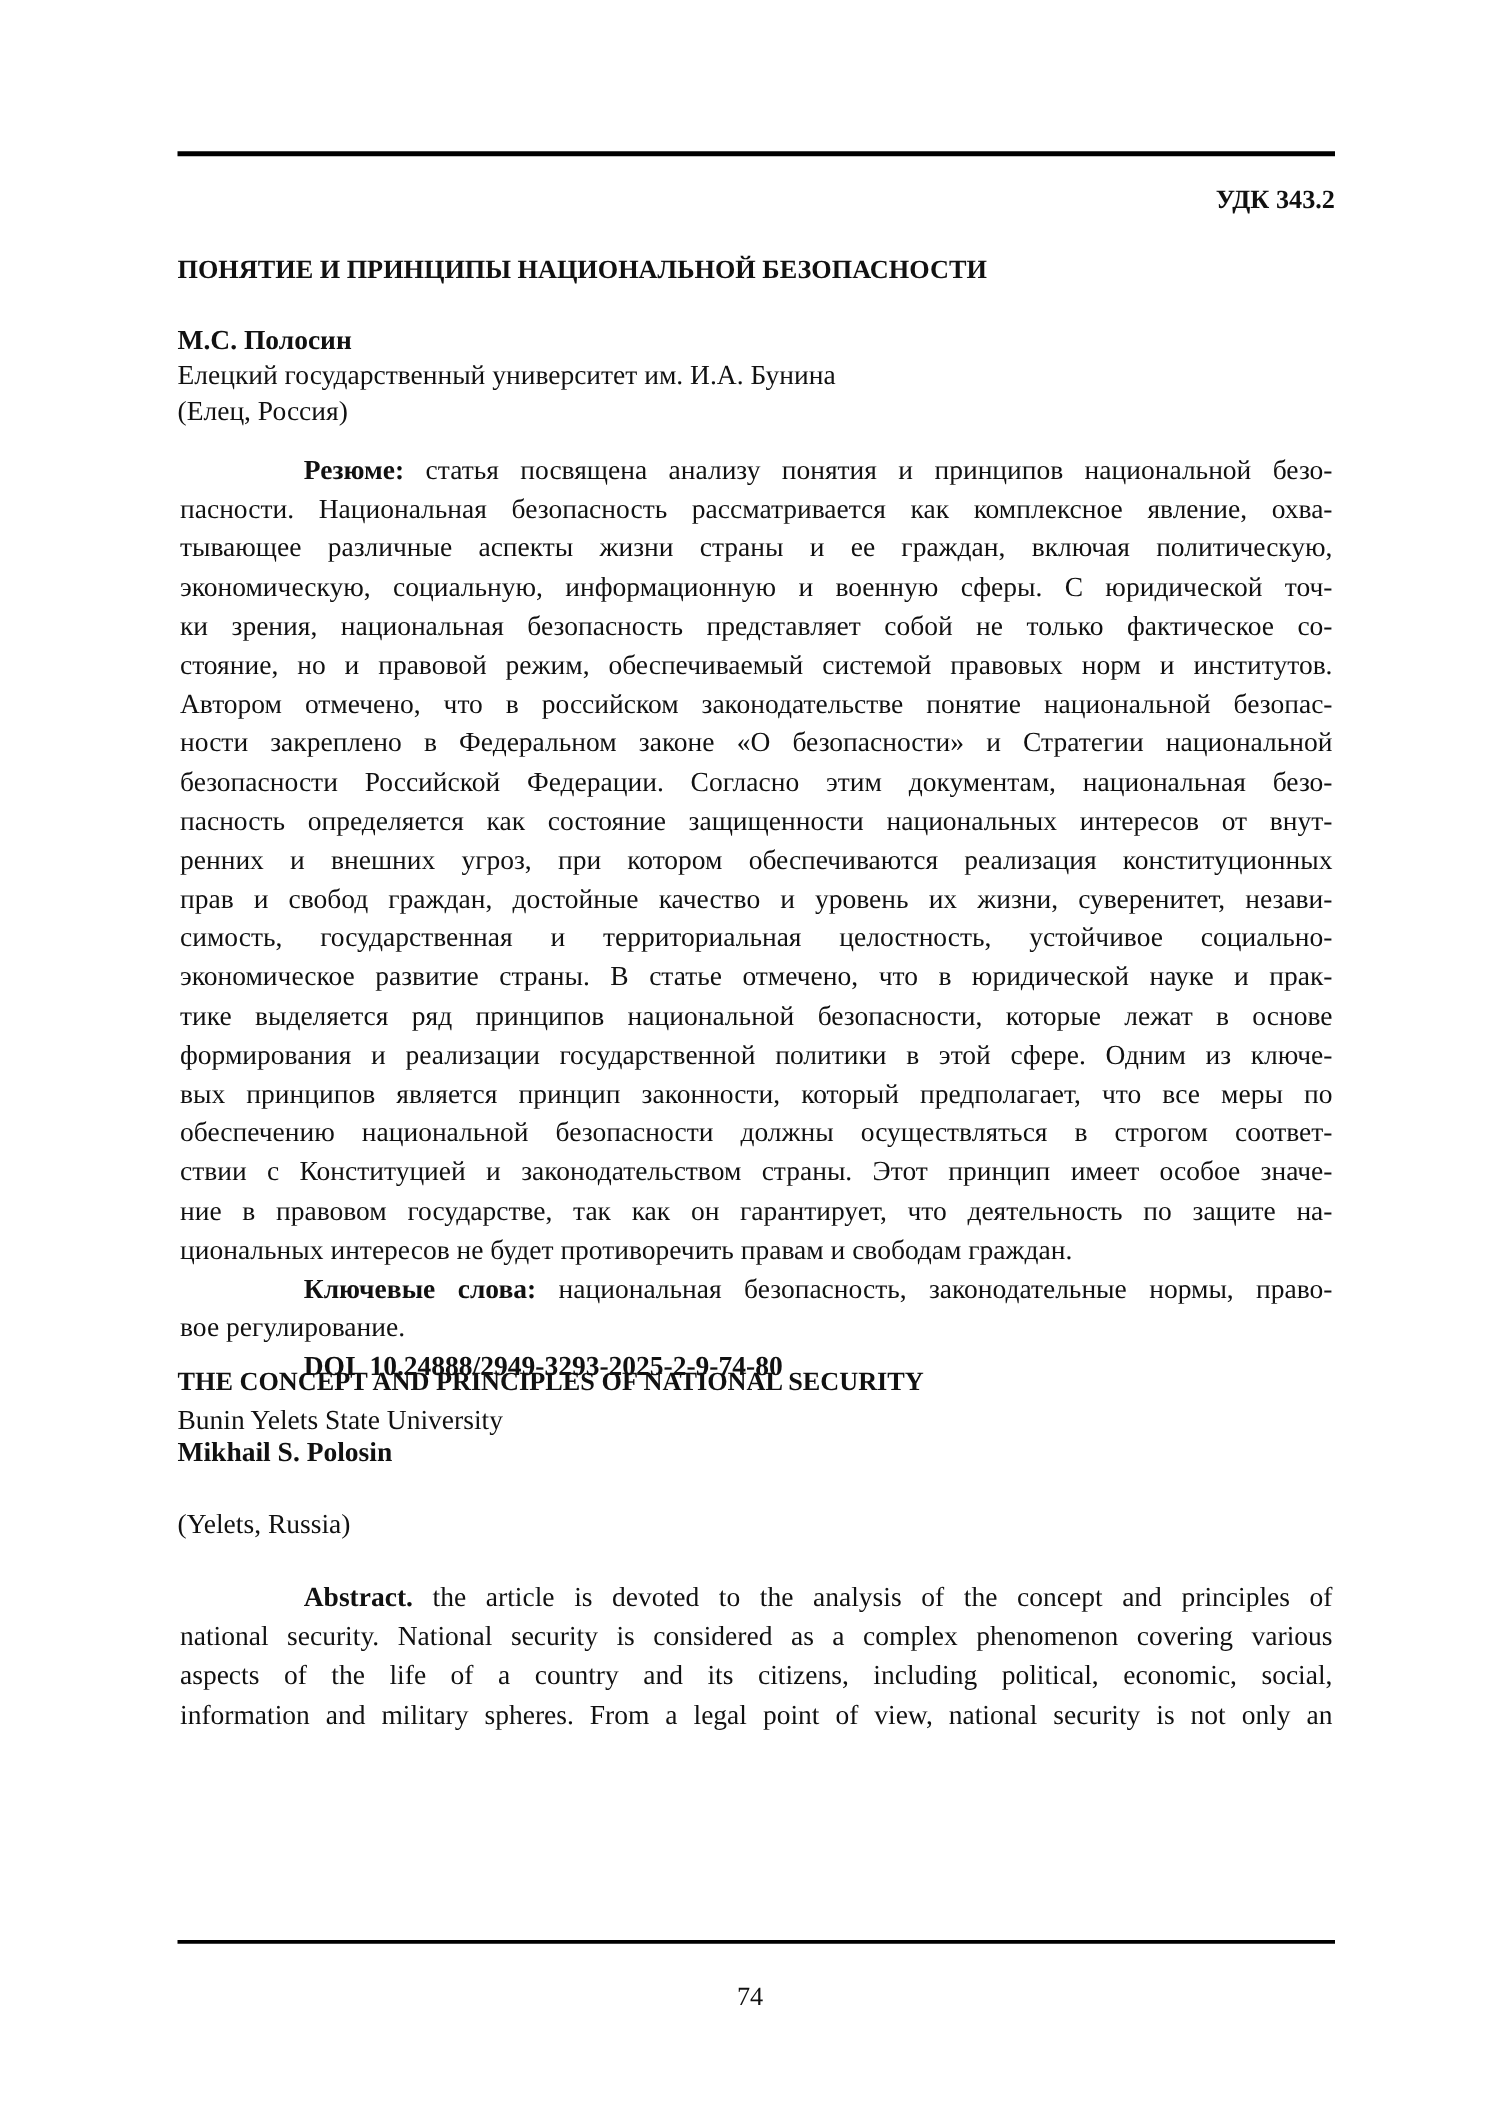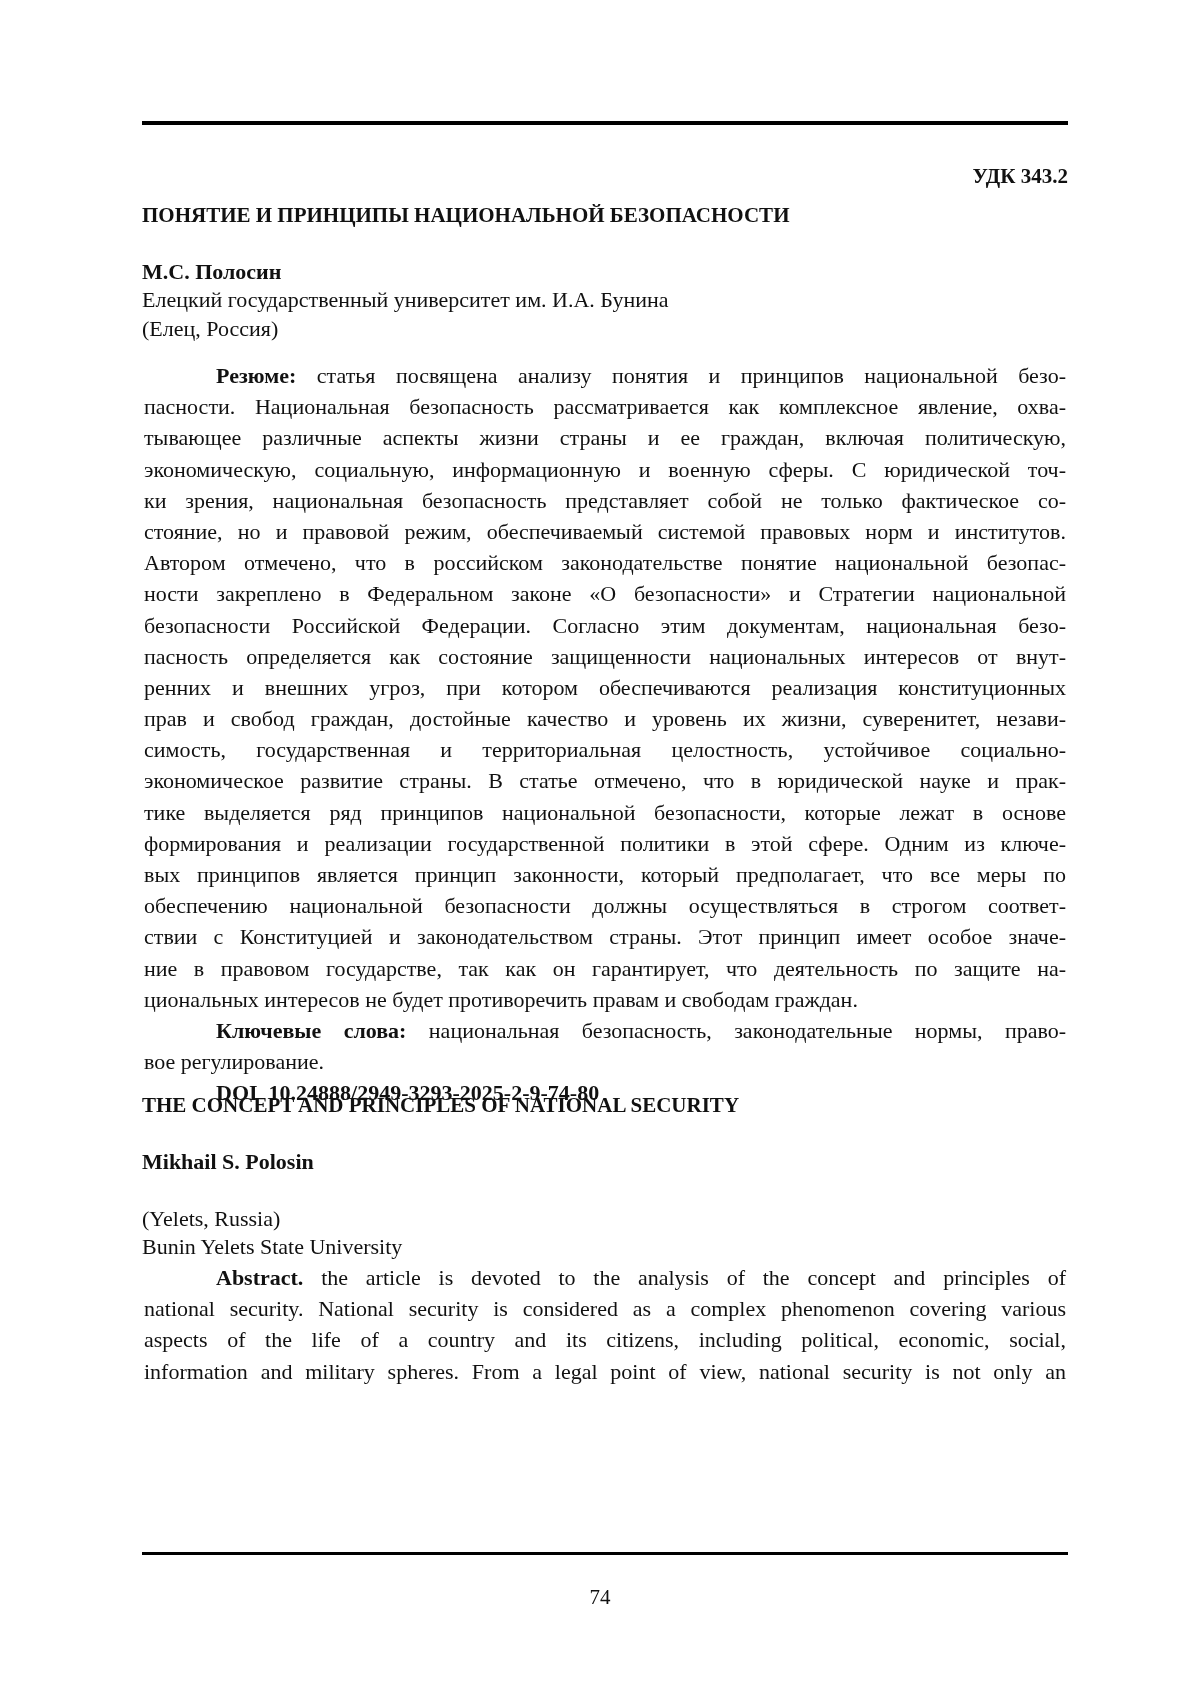--- a/index.html
+++ b/index.html
@@ -1,29 +1,29 @@
 <!DOCTYPE html>
 <html><head>
 <meta charset="utf-8">
 <style>
   html, body { margin: 0; padding: 0; background: #ffffff; }
   body { width: 1200px; height: 1697px; position: relative; overflow: hidden;
     font-family: "Liberation Serif", "DejaVu Serif", serif; color: #111; }
   .rule { position: absolute; left: 142px; width: 926px; background: #000; }
   .rule.top { top: 121px; height: 4px; }
   .rule.bottom { top: 1552px; height: 3px; }
-  .udk { position: absolute; top: 147px; right: 132px; font-weight: bold; font-size: 21px; margin-top: 17px; }
+  .udk { position: absolute; top: 147px; right: 132px; font-weight: bold; font-size: 21px; }
   .center { position: absolute; left: 142px; width: 926px; text-align: left; font-size: 22px; }
   .title { font-weight: bold; font-size: 21px; }
   .author { font-weight: bold; }
   .para { position: absolute; left: 144px; width: 922px; font-size: 22px; line-height: 31.2px; }
   .line { display: block; text-align: justify; text-align-last: justify; white-space: nowrap; height: 31.2px; overflow: visible; }
   .line.last { text-align-last: left; }
   .line.indent { padding-left: 72px; }
-  .b { font-weight: bold; }
+  .b { font-weight: bold; margin-left: 27px; }
   .pnum { position: absolute; top: 1585px; left: 0; width: 1200px; text-align: center; font-size: 21px; }
 </style>
 </head>
 <body>
 
 <div class="rule top"></div>
 <div class="udk">УДК 343.2</div>
 
 <div class="center title" style="top:203px;">ПОНЯТИЕ И ПРИНЦИПЫ НАЦИОНАЛЬНОЙ БЕЗОПАСНОСТИ</div>
 <div class="center author" style="top:259px;">М.С. Полосин</div>
@@ -52,21 +52,21 @@
   <span class="line">ствии с Конституцией и законодательством страны. Этот принцип имеет особое значе-</span>
   <span class="line">ние в правовом государстве, так как он гарантирует, что деятельность по защите на-</span>
   <span class="line last">циональных интересов не будет противоречить правам и свободам граждан.</span>
   <span class="line indent"><span class="b">Ключевые слова:</span> <span>национальная безопасность, законодательные нормы, право-</span></span>
   <span class="line last">вое регулирование.</span>
   <span class="line last indent b" style="white-space:pre;font-family:Liberation Serif, serif;">DOI  10.24888/2949-3293-2025-2-9-74-80</span>
 </div>
 
 <div class="center title" style="top:1093px;">THE CONCEPT AND PRINCIPLES OF NATIONAL SECURITY</div>
 <div class="center author" style="top:1149px;">Mikhail S. Polosin</div>
-<div class="center" style="top:1234px;">Bunin Yelets State University</div>
+<div class="center" style="top:1123px;">Bunin Yelets State University</div>
 <div class="center" style="top:1206px;">(Yelets, Russia)</div>
 
 <div class="para" style="top:1262px;">
   <span class="line indent"><span class="b">Abstract.</span> <span>the article is devoted to the analysis of the concept and principles of</span></span>
   <span class="line">national security. National security is considered as a complex phenomenon covering various</span>
   <span class="line">aspects of the life of a country and its citizens, including political, economic, social,</span>
   <span class="line">information and military spheres. From a legal point of view, national security is not only an</span>
 </div>
 
 <div class="rule bottom"></div>

